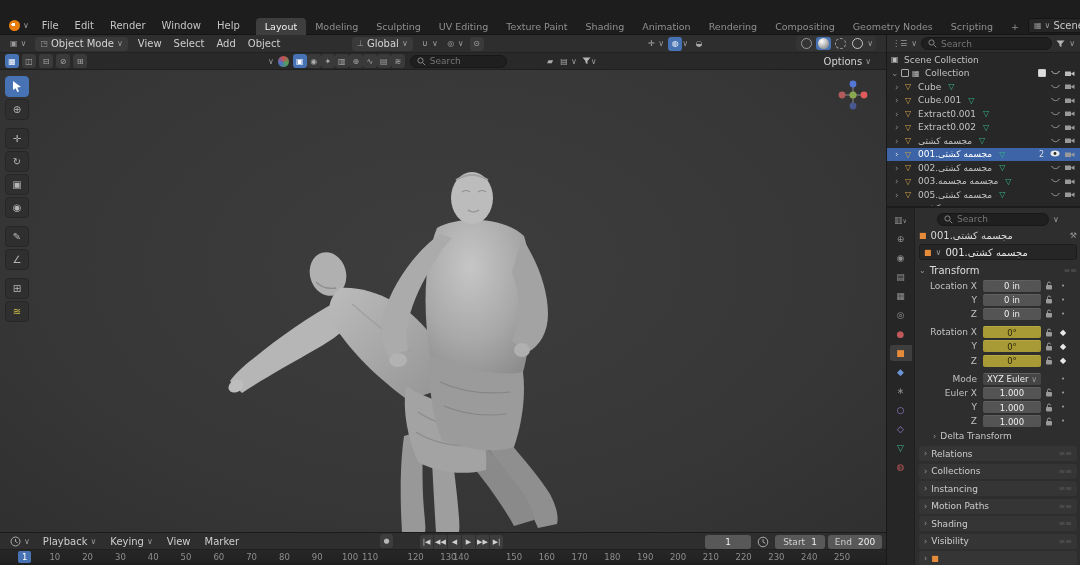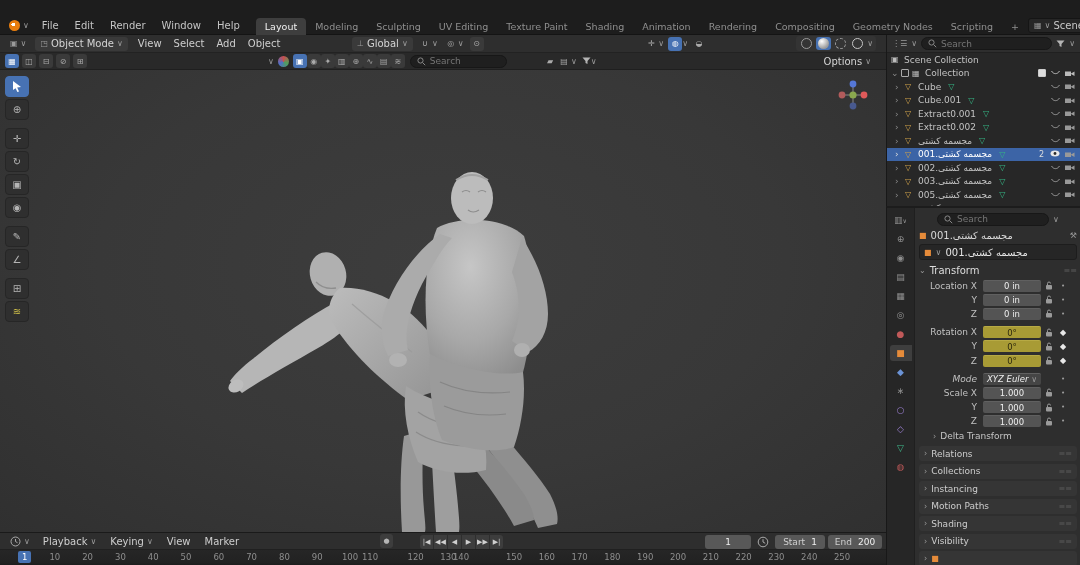--- a/index.html
+++ b/index.html
@@ -479,21 +479,21 @@
             </span>
             <svg width="11" height="7">
               <path d="M0,1.5 h6 v4.5 H0 z M6,3.5 l3.5,-2 v4.5 l-3.5,-2" fill="#999"></path>
             </svg>
           </span>
         </div>
 
         <div class="orow">
           <span class="oexp">›</span>
           <span class="obj-icon">▽</span>
-          <span class="oname">مجسمه کشتی.003</span>
+          <span class="oname">مجسمه مجسمه.003</span>
           <span class="mesh-icon">▽</span>
           <span class="ospacer"></span>
           <span class="obadge"></span>
           <span class="oicons">
             <span>
               <svg class="eye-closed" width="9" height="6">
                 <path d="M0.5,1 C2.5,4.5 6.5,4.5 8.5,1" stroke="#999" fill="none"></path>
               </svg>
               
             </span>
@@ -673,37 +673,37 @@
             </span>
             <span class="lockw">
               <svg width="8" height="9">
                 <rect x="1" y="4" width="6" height="4.5" rx="1" fill="#9a9a9a"></rect>
                 <path d="M2.5,4 v-1.5 a1.5,1.5 0 0 1 3,0" stroke="#9a9a9a" fill="none"></path>
               </svg>
             </span>
             <span class="animdot">◆</span>
           </div>
 
-          <div class="prow gapafter k-dropdown" style=" font-style: italic;">
+          <div class="prow gapafter k-dropdown" style="">
             <span class="plabel">Mode</span>
             <span class="pfield">
               <span>XYZ Euler</span>
               <span class="dd glyph">∨</span>
             </span>
             <span class="lockw">
               <svg width="8" height="9">
                 <rect x="1" y="4" width="6" height="4.5" rx="1" fill="#9a9a9a"></rect>
                 <path d="M2.5,4 v-1.5 a1.5,1.5 0 0 1 3,0" stroke="#9a9a9a" fill="none"></path>
               </svg>
             </span>
             <span class="animdot">•</span>
           </div>
 
           <div class="prow k-dot">
-            <span class="plabel">Scale X</span>
+            <span class="plabel">Euler X</span>
             <span class="pfield">
               <span>1.000</span>
               <span class="dd glyph"></span>
             </span>
             <span class="lockw">
               <svg width="8" height="9">
                 <rect x="1" y="4" width="6" height="4.5" rx="1" fill="#9a9a9a"></rect>
                 <path d="M2.5,4 v-1.5 a1.5,1.5 0 0 1 3,0" stroke="#9a9a9a" fill="none"></path>
               </svg>
             </span>

